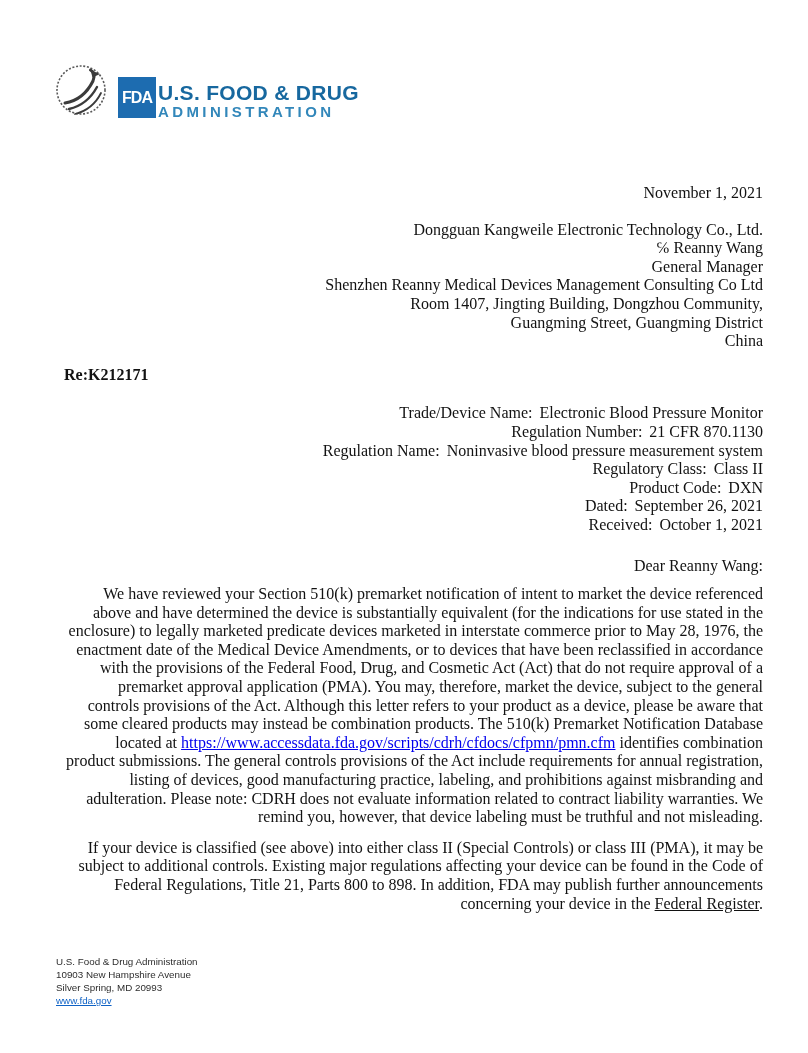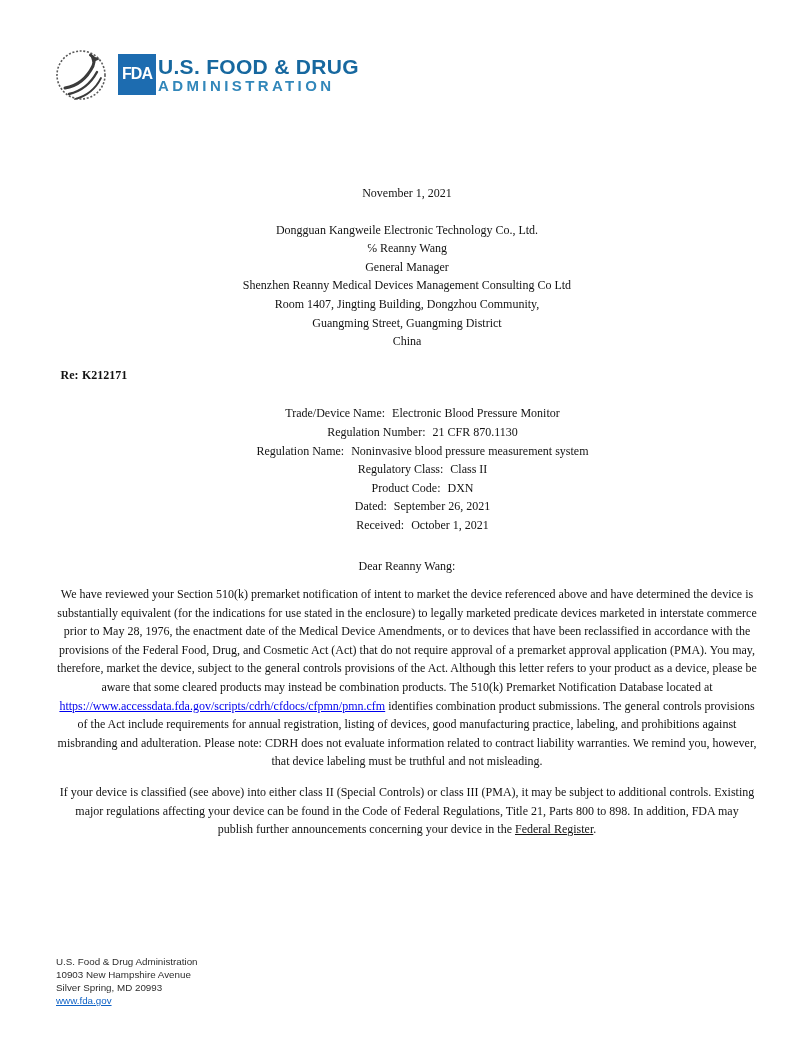--- a/index.html
+++ b/index.html
@@ -9,24 +9,24 @@
     height: 1053px;
     background: #ffffff;
     overflow: hidden;
     font-family: "Liberation Serif", serif;
     color: #121212;
   }
 
   
   .header {
     position: absolute;
-    top: 45px;
+    top: 60px;
     left: 55px;
     display: flex;
-    align-items: center;
+    align-items: flex-end;
   }
   .hhs-logo { width: 54px; height: 58px; flex: 0 0 auto; }
   .fda-square {
     width: 38px; height: 41px;
     margin-left: 9px;
     display: flex; align-items: center; justify-content: center;
     font-family: "Liberation Sans", sans-serif;
     font-weight: bold; font-size: 16px; letter-spacing: -1px;
     color: #ffffff;
   }
@@ -35,26 +35,26 @@
     font-size: 21px; font-weight: bold; letter-spacing: 0.3px; line-height: 22px;
   }
   .fda-title-line2 {
     font-size: 15px; font-weight: bold; letter-spacing: 3.4px;
     margin-top: 2px; line-height: 12px;
   }
 
   
   .content {
     position: absolute;
-    left: 57px;
+    left: 63px;
     top: 184px;
     width: 700px;
-    font-size: 12px;
+    font-size: 16px;
     line-height: 18.6px;
-    text-align: center;
+    text-align: right;
   }
   .address-block { margin-top: 18px; }
   .re-block { margin-top: 15px; }
   .re-first-line { display: flex; font-weight: bold; }
   .re-label { display: inline-block; width: 25px; flex: 0 0 auto; }
   .re-fields { padding-left: 31px; margin-top: 20px; }
   .re-field-label { }
   .re-field-value { margin-left: 7px; }
   .salutation { margin-top: 22px; }
   .para-1 { margin-top: 10px; }

